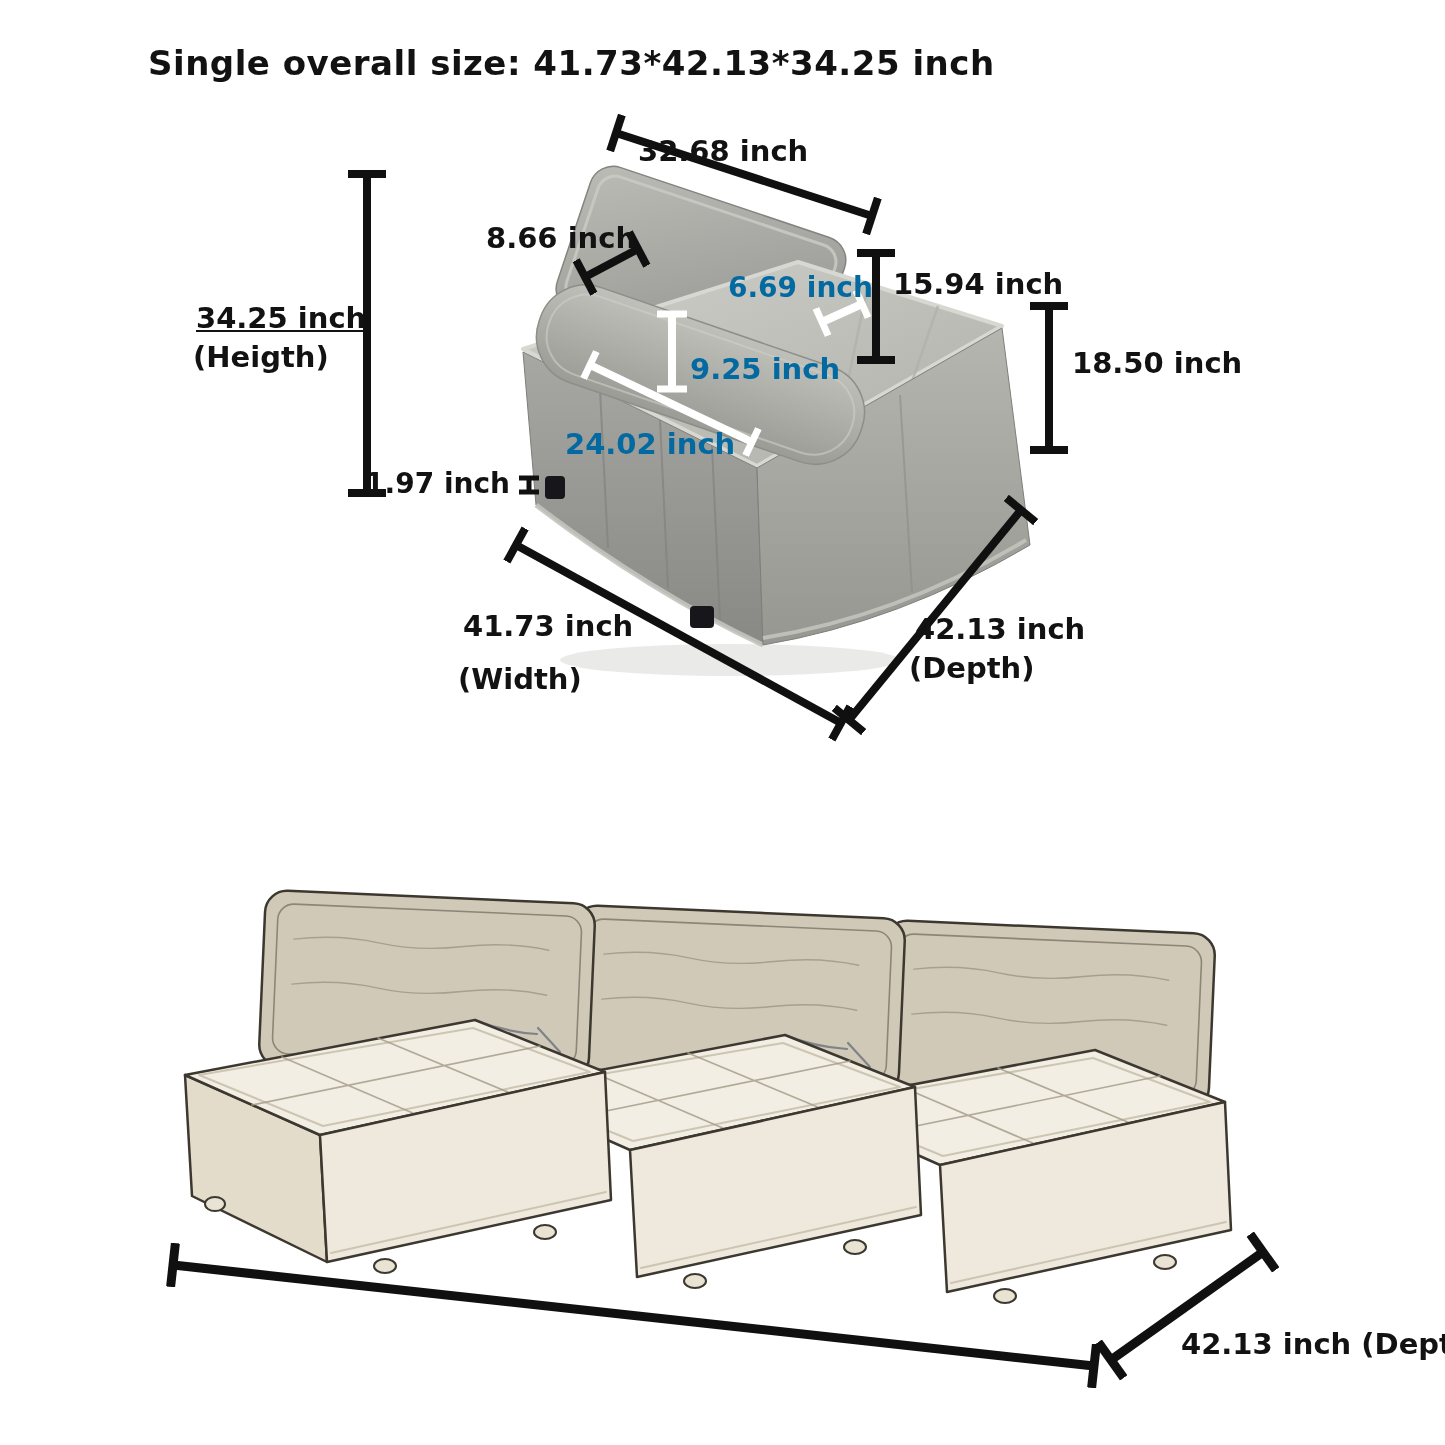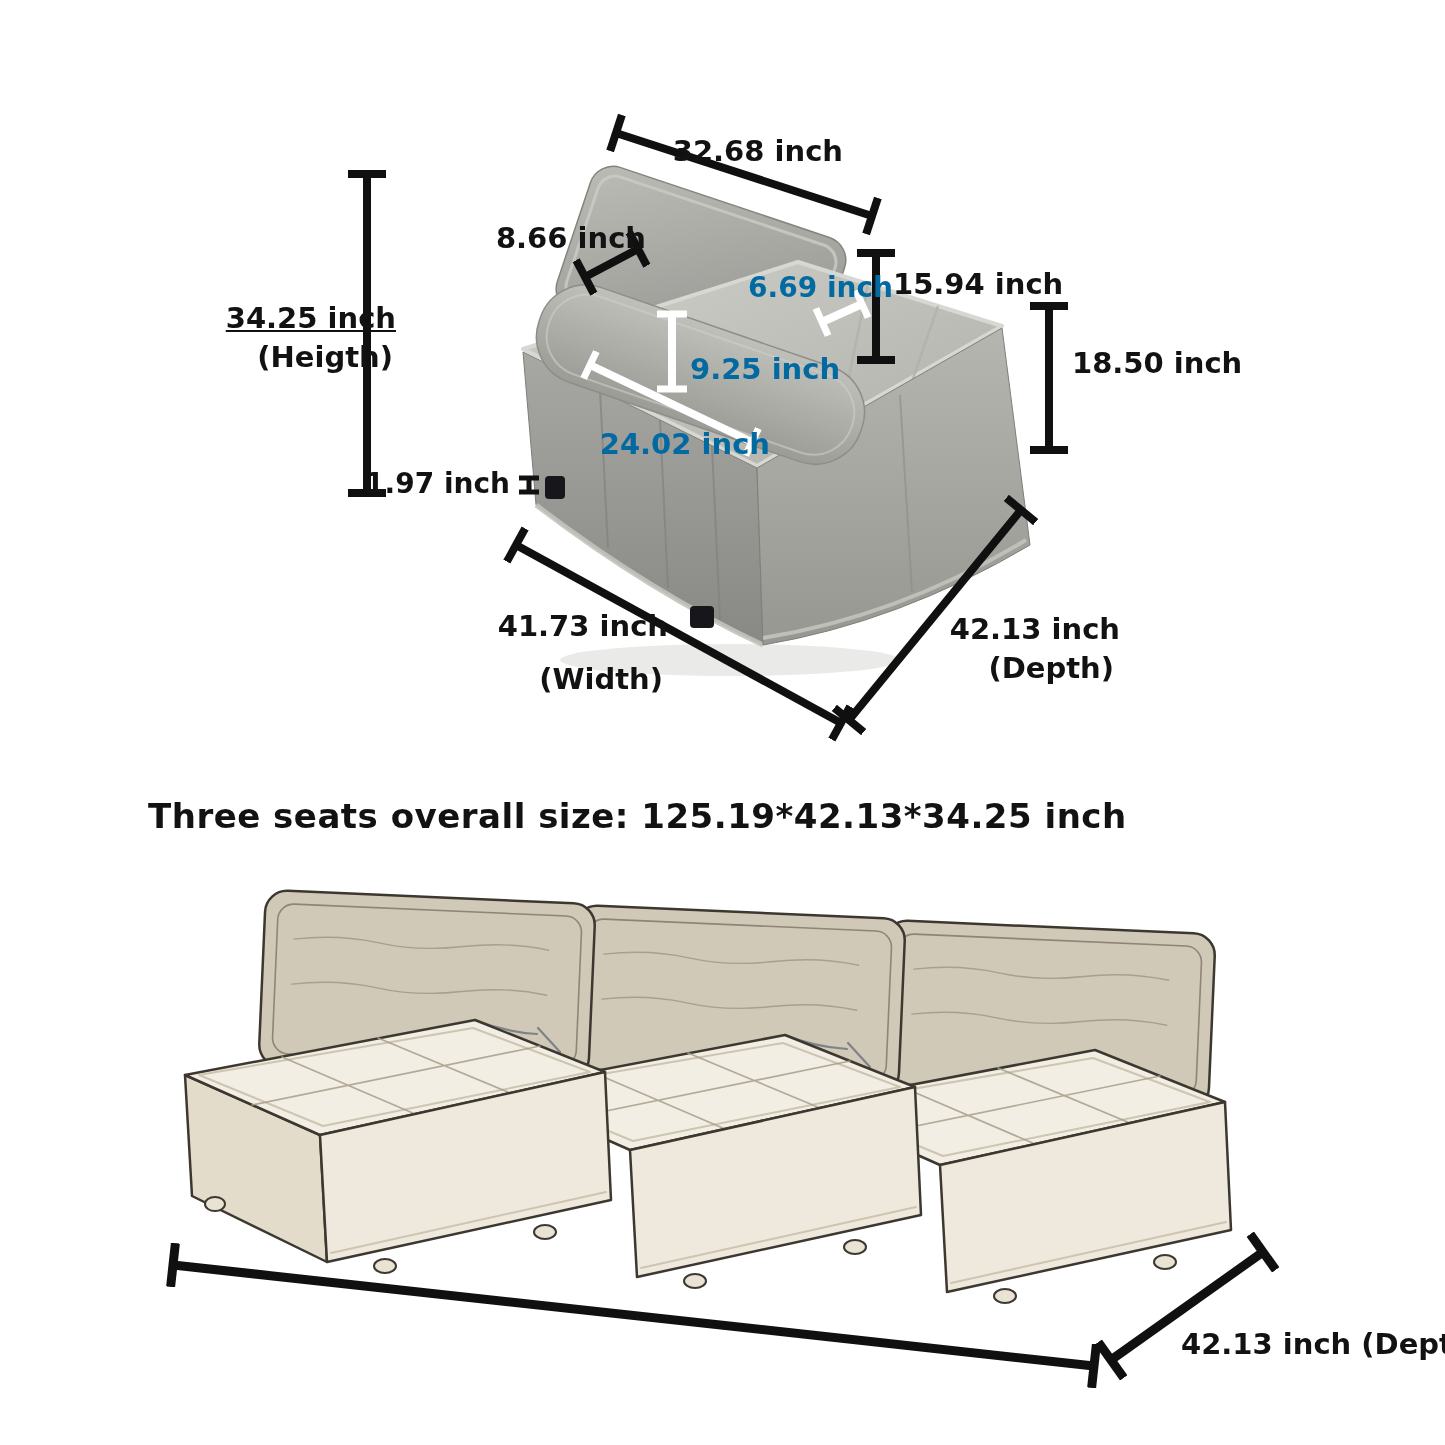--- a/index.html
+++ b/index.html
@@ -14,21 +14,21 @@
   .lbl{
     position:absolute;
     font-weight:700;
     color:#121212;
     font-size:29px;
     line-height:1.15;
     white-space:nowrap;
   }
   .lblw{color:#0369a1;}
   .title{font-size:34px;letter-spacing:0.5px;}
-  .ctr{text-align:right;}
+  .ctr{text-align:left;}
   .rt{text-align:right;}
 </style>
 </head>
 <body>
 
 <div id="stage">
 
   <svg id="diagram-svg" width="1445" height="1445" viewBox="0 0 1445 1445">
     <defs>
       <marker id="capB" markerUnits="userSpaceOnUse" markerWidth="14" markerHeight="38" refX="7" refY="19" orient="auto">
@@ -167,20 +167,21 @@
         <ellipse cx="545" cy="1232" rx="11" ry="7" fill="#e9e3d4" stroke="#3c382f" stroke-width="2"></ellipse>
       </g>
     </g>
 
     <g stroke="#101010" stroke-width="9">
       <line x1="173" y1="1265" x2="1094" y2="1366" marker-start="url(#capB2)" marker-end="url(#capB2)"></line>
       <line x1="1111" y1="1360" x2="1263" y2="1252" marker-start="url(#capB2)" marker-end="url(#capB2)"></line>
     </g>
   </svg>
 
+  <div class="lbl title" style="left:148px;top:44px;">Single overall size: 41.73*42.13*34.25 inch</div>
 
   <div class="lbl ctr" style="left:638px;top:135px;width:205px;">32.68 inch</div>
 
   <div class="lbl ctr" style="left:486px;top:222px;width:160px;">8.66 inch</div>
 
   <div class="lbl lblw ctr" style="left:728px;top:272px;width:165px;font-size:28px;">6.69 inch</div>
 
   <div class="lbl" style="left:893px;top:268px;">15.94 inch</div>
 
   <div class="lbl ctr" style="left:196px;top:302px;width:200px;text-decoration:underline;">34.25 inch</div>
@@ -193,18 +194,17 @@
   <div class="lbl lblw ctr" style="left:565px;top:428px;width:205px;">24.02 inch</div>
 
   <div class="lbl rt" style="left:318px;top:468px;width:192px;font-size:28px;">1.97 inch</div>
 
   <div class="lbl ctr" style="left:463px;top:610px;width:205px;">41.73 inch</div>
   <div class="lbl ctr" style="left:458px;top:647px;width:205px;margin-top:16px;">(Width)</div>
 
   <div class="lbl ctr" style="left:915px;top:613px;width:205px;">42.13 inch</div>
   <div class="lbl ctr" style="left:909px;top:652px;width:205px;">(Depth)</div>
 
-  <div class="lbl title" style="left:148px;top:797px;">Three seats overall size: 125.19*42.13*34.25 inch</div>
 
 
   <div class="lbl" style="left:1181px;top:1328px;">42.13 inch (Depth)</div>
 
 </div>
 
 </body></html>

